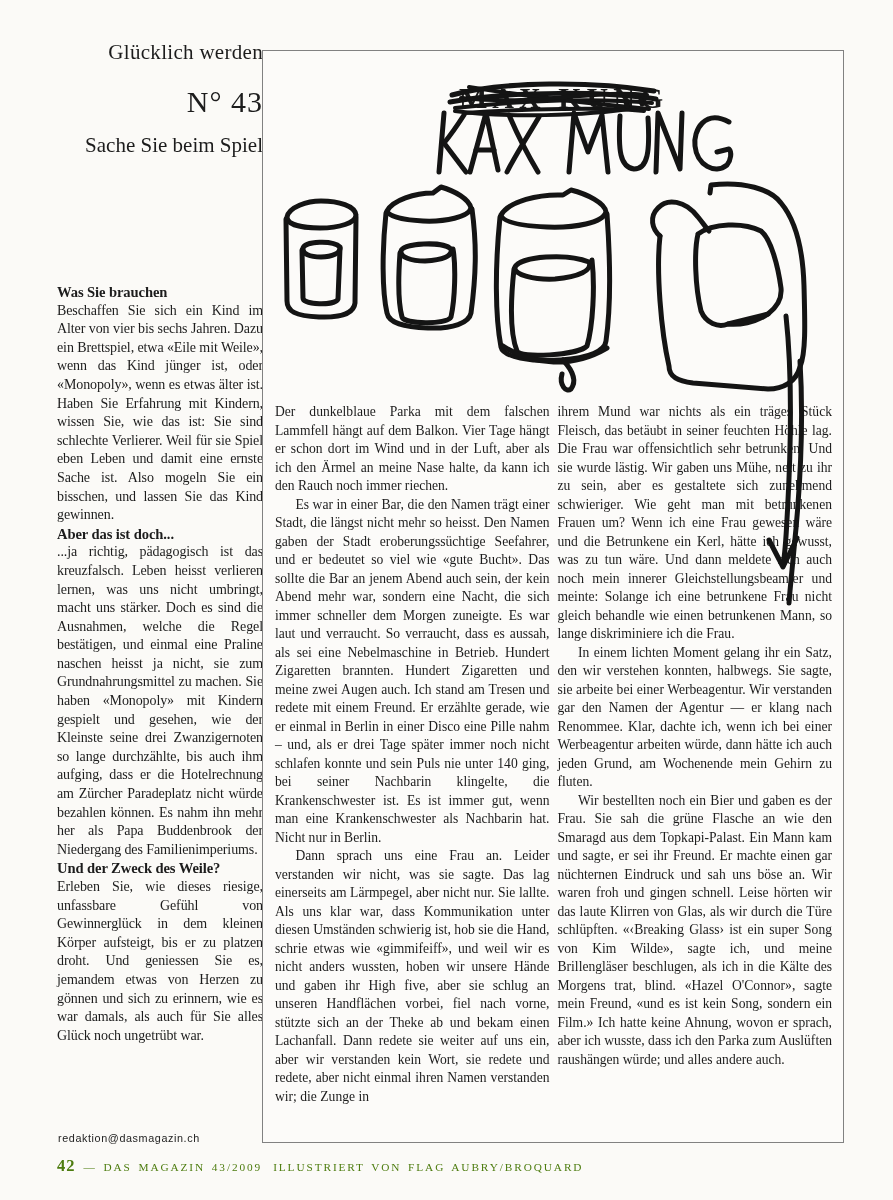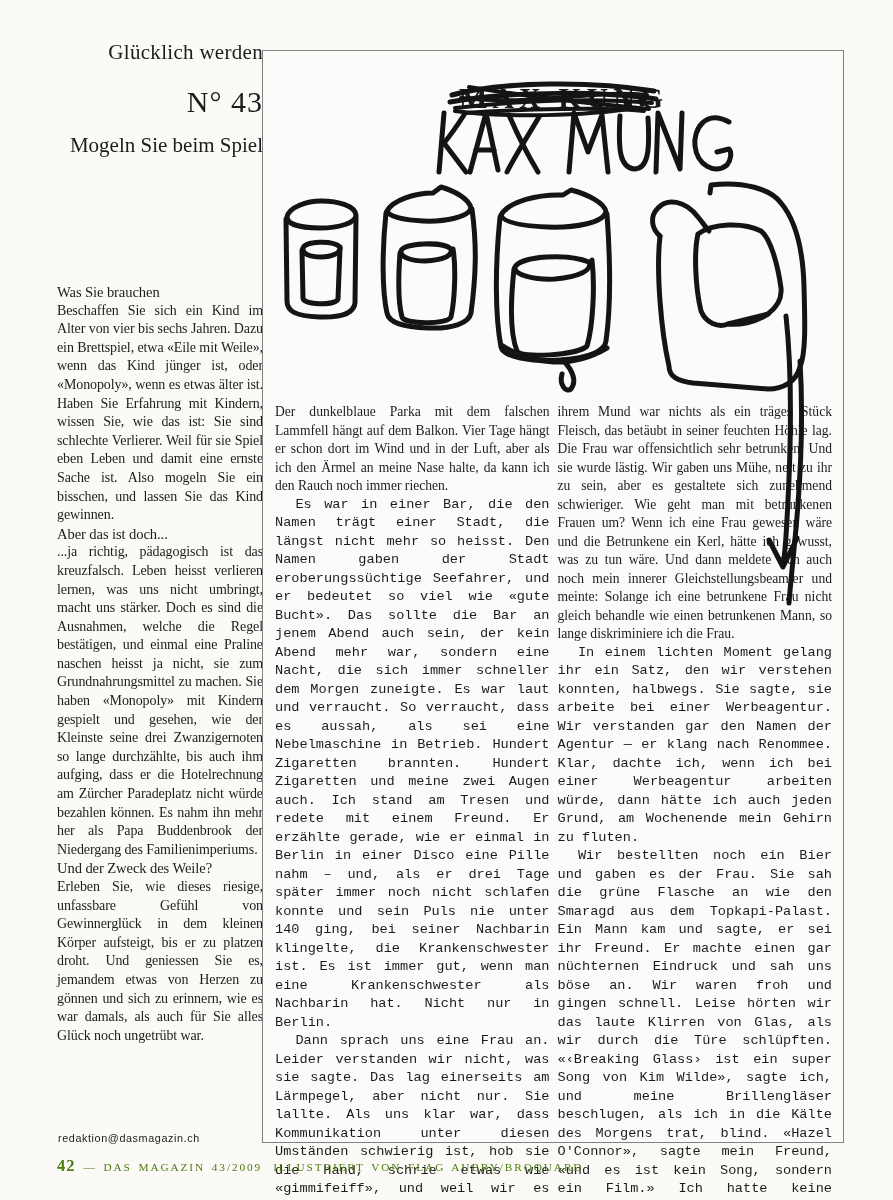--- a/index.html
+++ b/index.html
@@ -16,21 +16,21 @@
   .series-number{font-size:30px;margin-top:20px;letter-spacing:1px;}
   .task-title{font-size:21px;margin-top:14px;line-height:1.22;}
   .sidebar-body{
     position:absolute;left:57px;top:283px;width:206px;
     font-size:14px;line-height:18.6px;text-align:justify;
     letter-spacing:-0.1px;
     -webkit-hyphens:auto;hyphens:auto;
   }
   .sidebar-body h3{
     font-size:14.6px;margin:0;display:block;text-align:left;
-    font-weight:normal;letter-spacing:-0.1px;
+    font-weight:bold;letter-spacing:-0.1px;
   }
   .sidebar-body p{margin:0;}
   .email-line{
     position:absolute;left:58px;top:1132px;
     font-family:Liberation Sans, sans-serif;
     font-size:10.8px;letter-spacing:.6px;color:#222;
   }
   
   .art-frame{
     position:absolute;left:262px;top:50px;width:580px;height:1091px;
@@ -38,21 +38,21 @@
   }
   .frame-columns{
     position:absolute;left:0;top:352px;width:100%;
     display:flex;gap:8px;padding:0 11px 0 12px;box-sizing:border-box;
   }
   .col{
     flex:1;font-size:13.6px;line-height:18.5px;text-align:justify;
     -webkit-hyphens:auto;hyphens:auto;
   }
   .col p{margin:0;}
-  .col p.indent{text-indent:1.5em;font-family:Liberation Mono, monospace;}
+  .col p.indent{text-indent:1.5em;}
   .art-overlay{
     position:absolute;left:0;top:0;width:580px;height:1091px;
     z-index:3;pointer-events:none;
   }
   .ink{fill:none;stroke:#141414;stroke-linecap:round;stroke-linejoin:round;}
   .ink-5{stroke-width:5px;}
   .ink-4{stroke-width:4px;}
   .crossed-name-text{
     font-family:"Liberation Serif","DejaVu Serif",serif;
     font-weight:bold;font-size:30px;letter-spacing:5px;fill:#1a1a1a;
@@ -68,21 +68,21 @@
   .footer .imprint{margin-left:4px;}
   .footer .credit{margin-left:7px;}
   .sr-only{position:absolute;width:1px;height:1px;overflow:hidden;clip:rect(0 0 0 0);}
 </style>
 </head>
 <body>
 
 <div class="sidebar-head">
   <div class="series-title">Glücklich werden</div>
   <div class="series-number">N° 43</div>
-  <div class="task-title">Mogeln Sie beim Spiel</div>
+  <div class="task-title">Sache Sie beim Spiel</div>
 </div>
 
 <div class="sidebar-body">
   <h3>Was Sie brauchen</h3>
   <p>Beschaffen Sie sich ein Kind im Alter von vier bis sechs Jahren. Dazu ein Brettspiel, etwa «Eile mit Weile», wenn das Kind jünger ist, oder «Monopoly», wenn es etwas älter ist. Haben Sie Erfahrung mit Kindern, wissen Sie, wie das ist: Sie sind schlechte Verlierer. Weil für sie Spiel eben Leben und damit eine ernste Sache ist. Also mogeln Sie ein bisschen, und lassen Sie das Kind gewinnen.</p>
   <h3>Aber das ist doch...</h3>
   <p>...ja richtig, pädagogisch ist das kreuzfalsch. Leben heisst verlieren lernen, was uns nicht umbringt, macht uns stärker. Doch es sind die Ausnahmen, welche die Regel bestätigen, und einmal eine Praline naschen heisst ja nicht, sie zum Grundnahrungsmittel zu machen. Sie haben «Monopoly» mit Kindern gespielt und gesehen, wie der Kleinste seine drei Zwanzigernoten so lange durchzählte, bis auch ihm aufging, dass er die Hotelrechnung am Zürcher Paradeplatz nicht würde bezahlen können. Es nahm ihn mehr her als Papa Buddenbrook der Niedergang des Familienimperiums.</p>
   <h3>Und der Zweck des Weile?</h3>
   <p>Erleben Sie, wie dieses riesige, unfassbare Gefühl von Gewinnerglück in dem kleinen Körper aufsteigt, bis er zu platzen droht. Und geniessen Sie es, jemandem etwas von Herzen zu gönnen und sich zu erinnern, wie es war damals, als auch für Sie alles Glück noch ungetrübt war.</p>
 </div>

